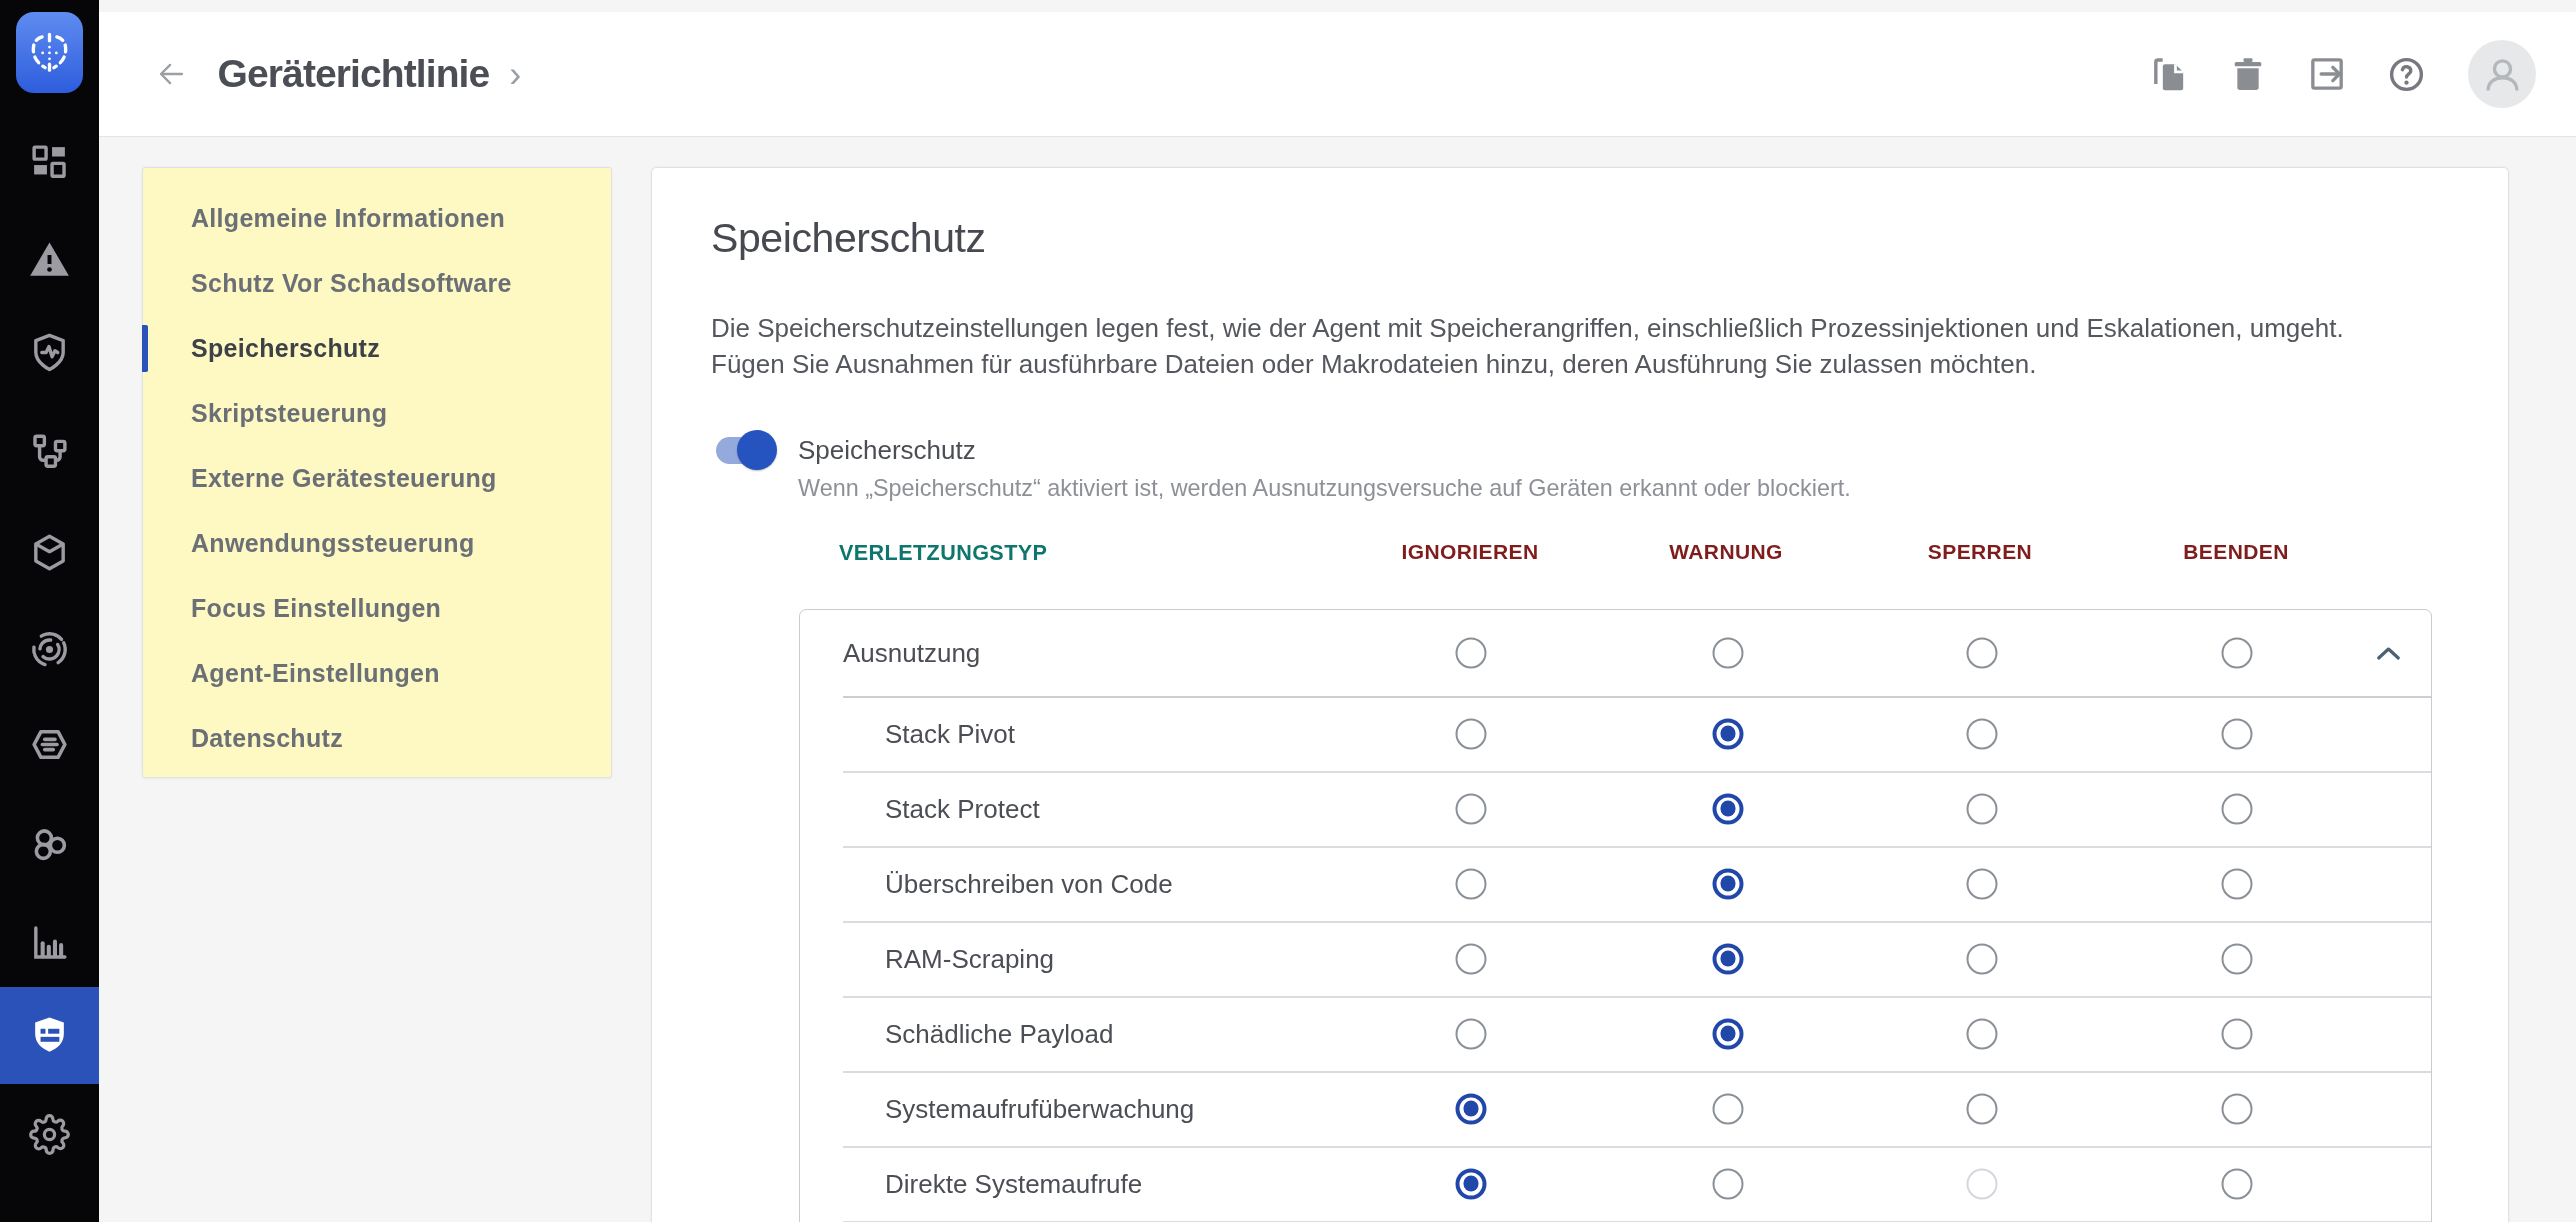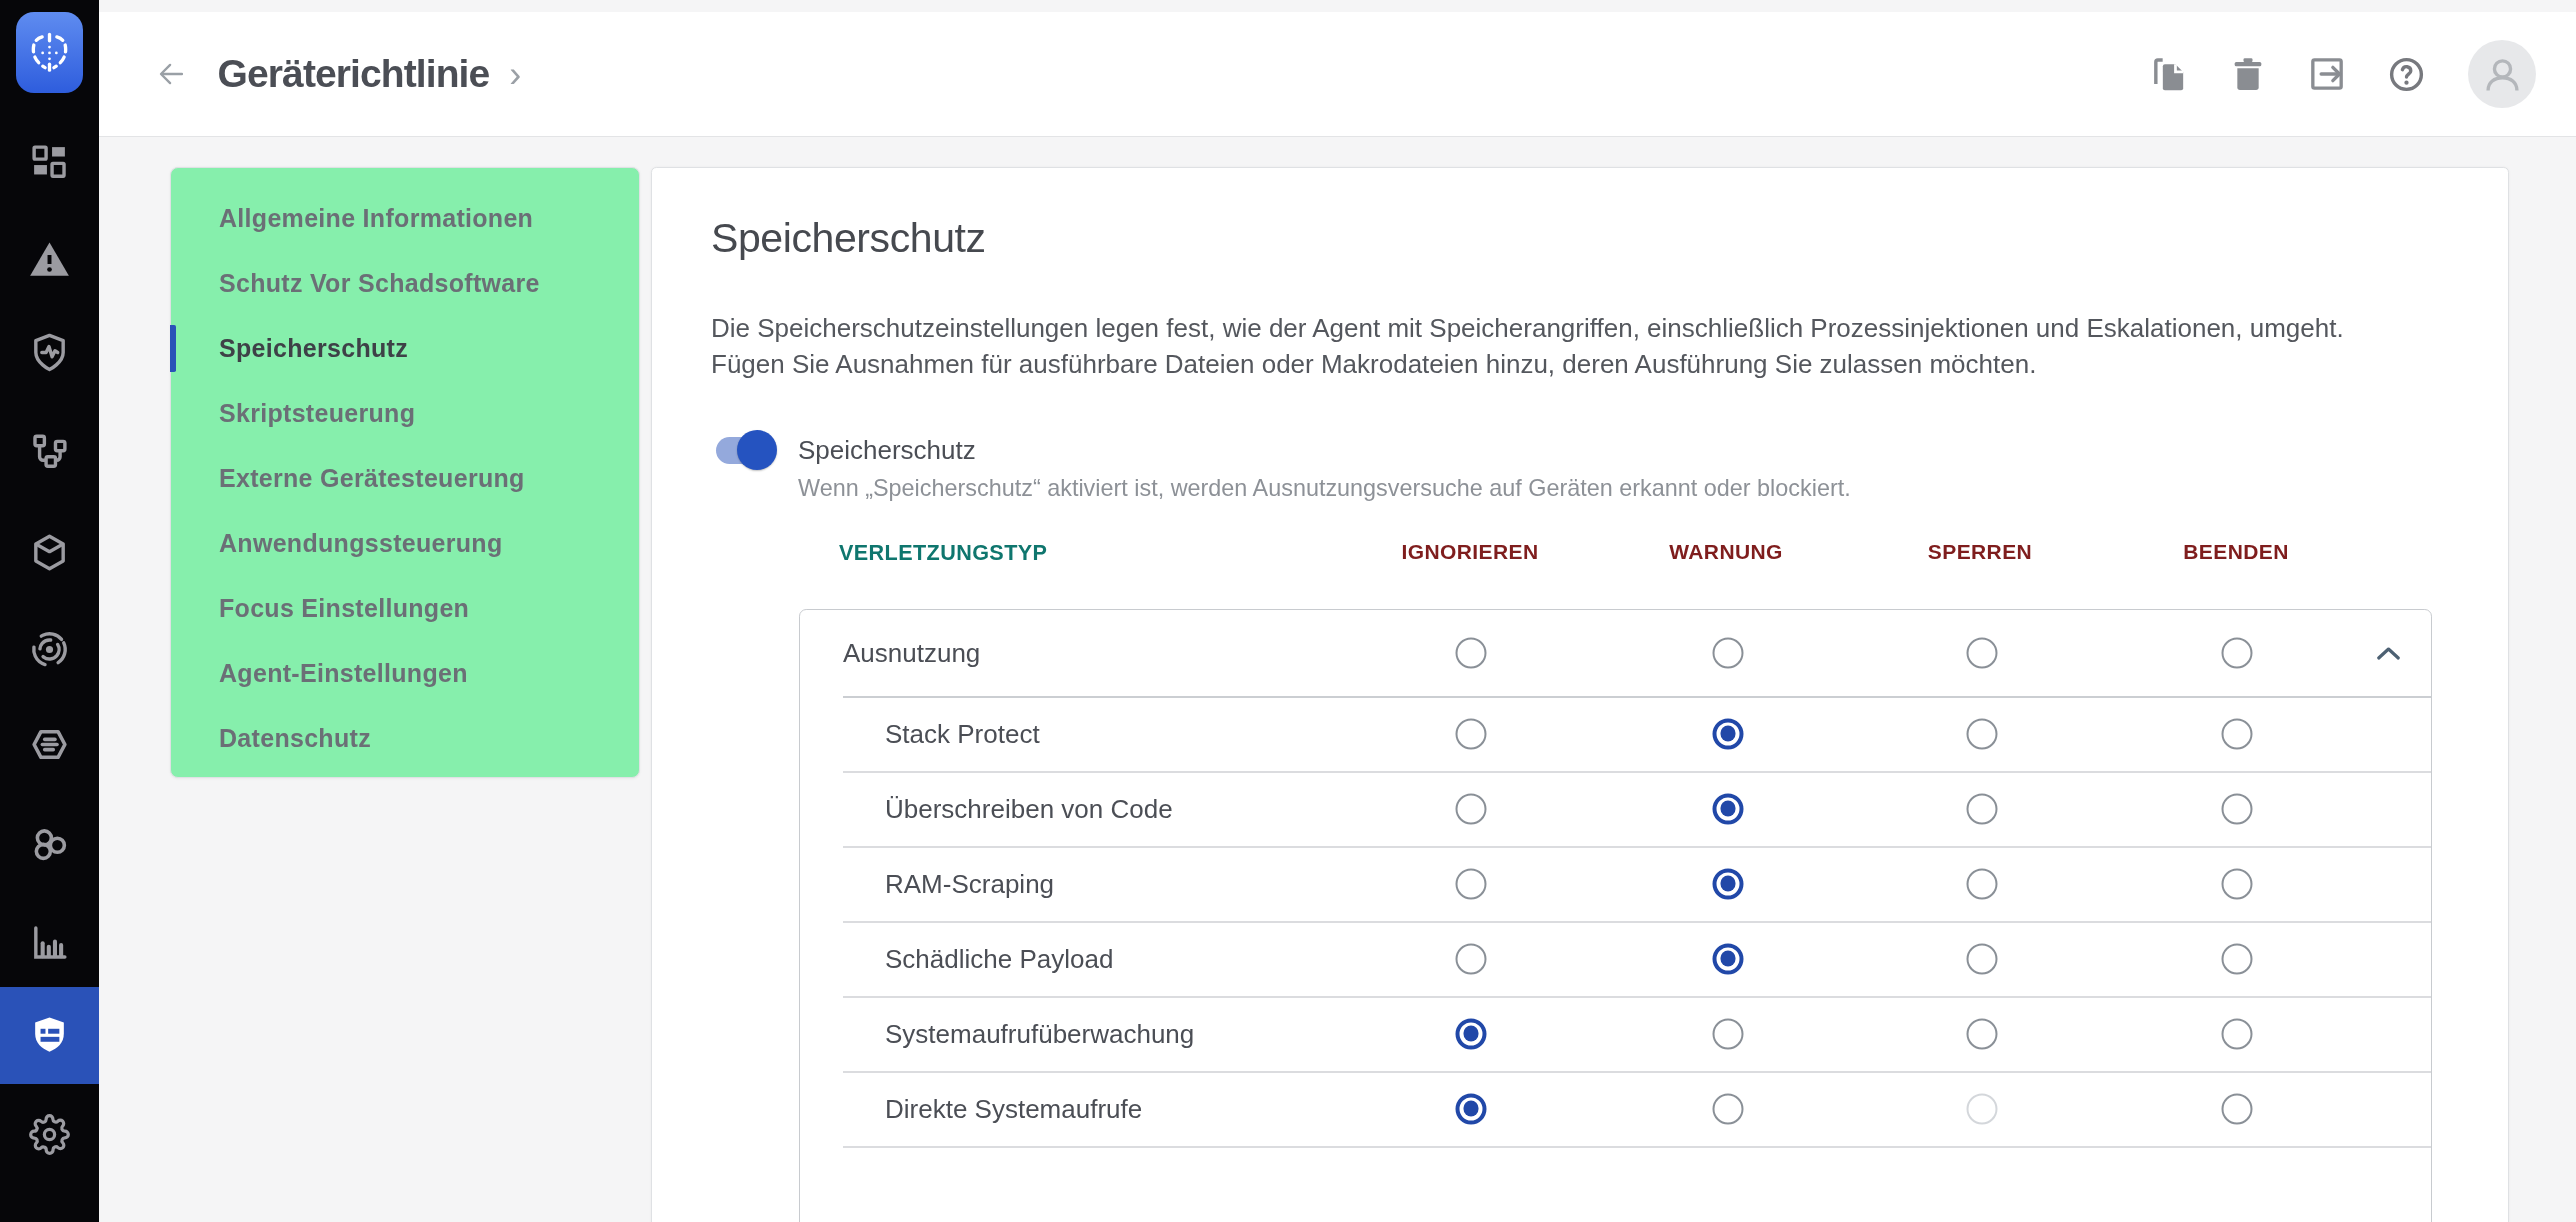--- a/index.html
+++ b/index.html
@@ -20,21 +20,21 @@
   .header { position:absolute; left:99px; top:0; width:2477px; height:125px; background:#ffffff; border-bottom:0.9px solid #e3e4e6; display:flex; align-items:center; z-index:4;margin-top:12px; }
   .back-btn { margin-left:47px; width:50px; height:50px; display:flex; align-items:center; justify-content:center; cursor:pointer; }
   .crumbs { margin-left:21.6px; display:flex; align-items:baseline; gap:20px; white-space:nowrap; }
   .crumb-main { font-size:39px; font-weight:700; color:#4b4e55; letter-spacing:-0.9px; cursor:pointer; }
   .crumb-sep  { font-size:36px; color:#9ba0a6; }
   .crumb-cur  { font-size:39px; font-weight:400; color:#5a5e64; letter-spacing:-0.9px; }
   .header-actions { margin-left:auto; margin-right:40px; display:flex; align-items:center; gap:27px; }
   .hicon { width:52px; height:52px; display:flex; align-items:center; justify-content:center; cursor:pointer; }
   .avatar { width:68px; height:68px; border-radius:50%; background:#e7e8ea; display:flex; align-items:center; justify-content:center; cursor:pointer; margin-left:9px; }
   
-  .nav-card { position:absolute; left:142px; top:167px; width:470px; height:611px; background:#86efac; border:0.9px solid #dfe1e4; border-radius:8px; box-shadow:0 0.9px 2.7px rgba(0,0,0,.05); padding-top:18px; z-index:3;margin-left:28px; }
+  .nav-card { position:absolute; left:142px; top:167px; width:470px; height:611px; background:#fef9c3; border:0.9px solid #dfe1e4; border-radius:3px; box-shadow:0 0.9px 2.7px rgba(0,0,0,.05); padding-top:18px; z-index:3; }
   .nav-item { position:relative; height:65px; display:flex; align-items:center; padding-left:48px; cursor:pointer; }
   .nav-item span { font-size:25px; font-weight:600; color:#6b6f76; letter-spacing:0.3px; }
   .nav-item.active span { color:#3e4147; font-weight:700; }
   .nav-item.active::before { content:''; position:absolute; left:-0.9px; top:9px; bottom:9px; width:6.3px; background:#2a52b8; border-radius:0 1.8px 1.8px 0; }
   
   .main-card { position:absolute; left:651px; top:167px; width:1858px; height:1133px; background:#fff; border:0.9px solid #dfe1e4; border-radius:5.4px; box-shadow:0 0.9px 2.7px rgba(0,0,0,.05); z-index:2; }
   .page-title { position:absolute; left:59px; top:47px; font-size:41px; font-weight:400; color:#46494f; letter-spacing:-0.4px; }
   .desc { position:absolute; left:59px; top:142px; width:1816px; font-size:26px; line-height:36px; color:#54575d; }
   .desc span { display:block; }
   
@@ -311,20 +311,27 @@
         <div class="radio" style="left: 928px;"></div>
         <div class="radio" style="left: 1182px;"></div>
         <div class="radio" style="left: 1437px;"></div>
         <div class="chev">
           <svg width="27" height="16" viewBox="0 0 30 18" fill="none" stroke="#4d6173" stroke-width="3.6" stroke-linecap="round" stroke-linejoin="round">
             <polyline points="4 14 15 4 26 14"></polyline>
           </svg>
         </div>
       </div>
       <div class="trow sub">
+        <span class="rlabel">Stack Pivot</span>
+        <div class="radio" style="left: 671px;"></div>
+        <div class="radio selected" style="left: 928px;"></div>
+        <div class="radio" style="left: 1182px;"></div>
+        <div class="radio" style="left: 1437px;"></div>
+      </div>
+      <div class="trow sub">
         <span class="rlabel">Stack Protect</span>
         <div class="radio" style="left: 671px;"></div>
         <div class="radio selected" style="left: 928px;"></div>
         <div class="radio" style="left: 1182px;"></div>
         <div class="radio" style="left: 1437px;"></div>
       </div>
       <div class="trow sub">
         <span class="rlabel">Überschreiben von Code</span>
         <div class="radio" style="left: 671px;"></div>
         <div class="radio selected" style="left: 928px;"></div>

